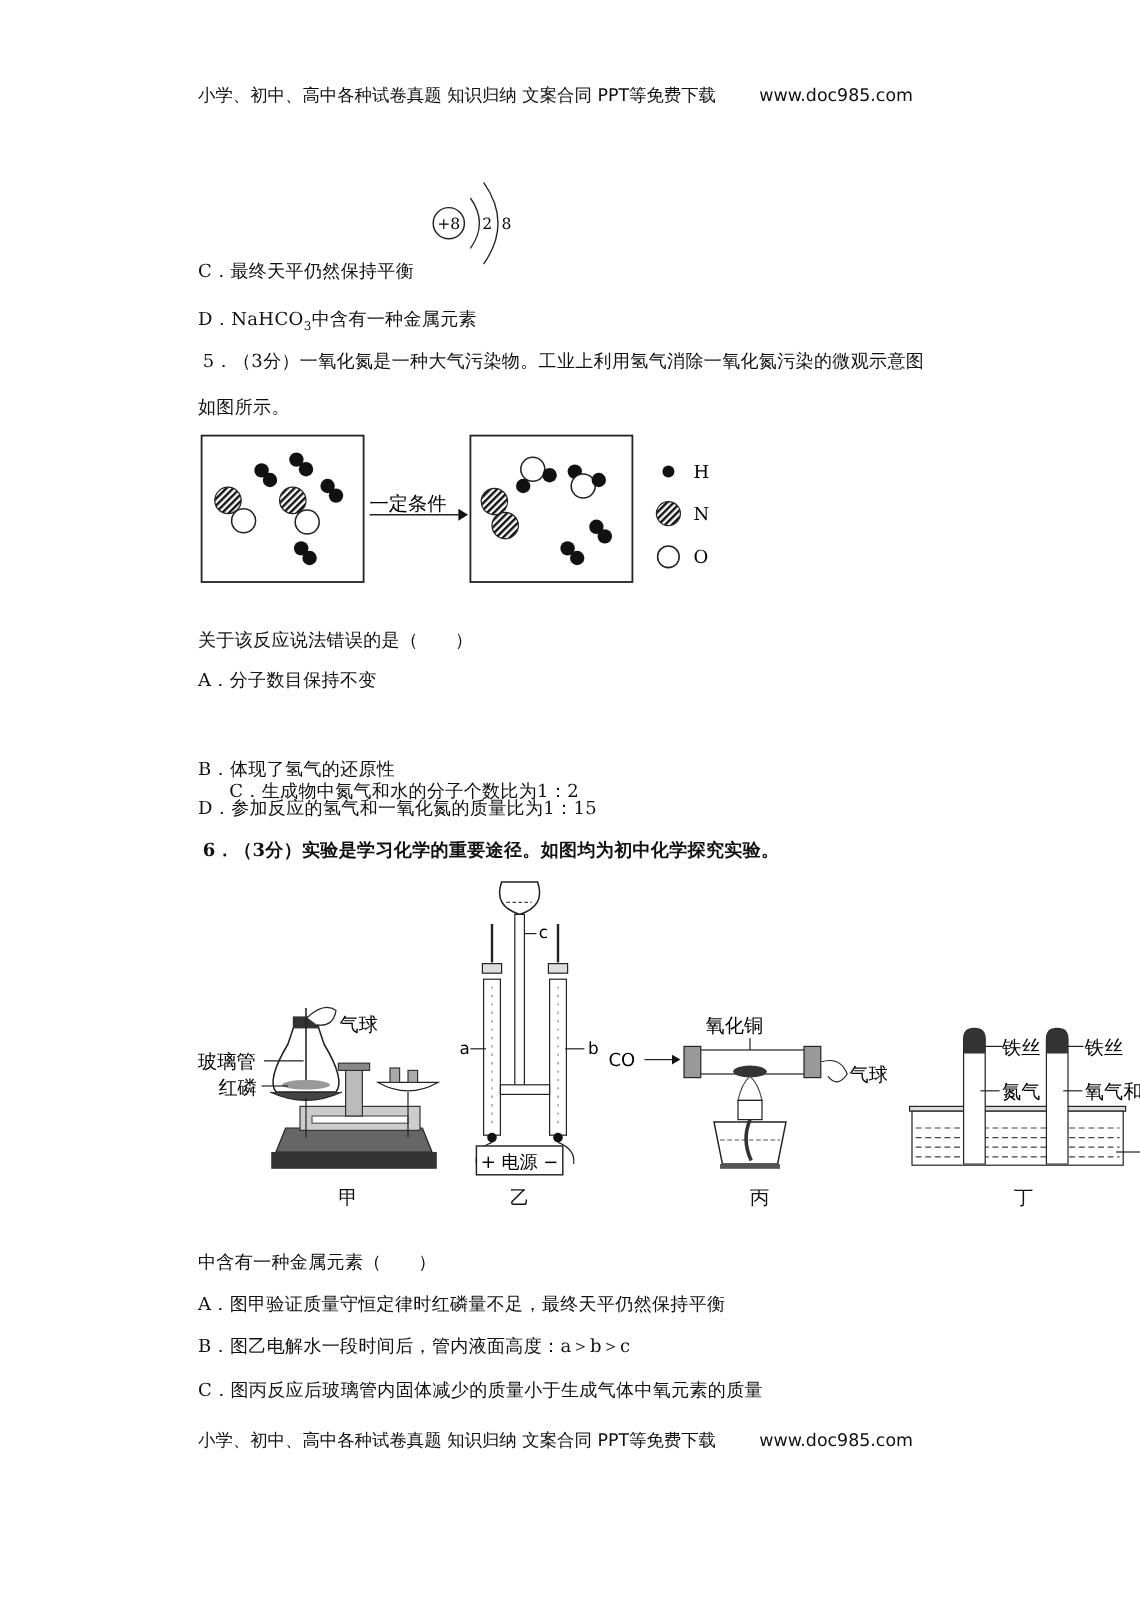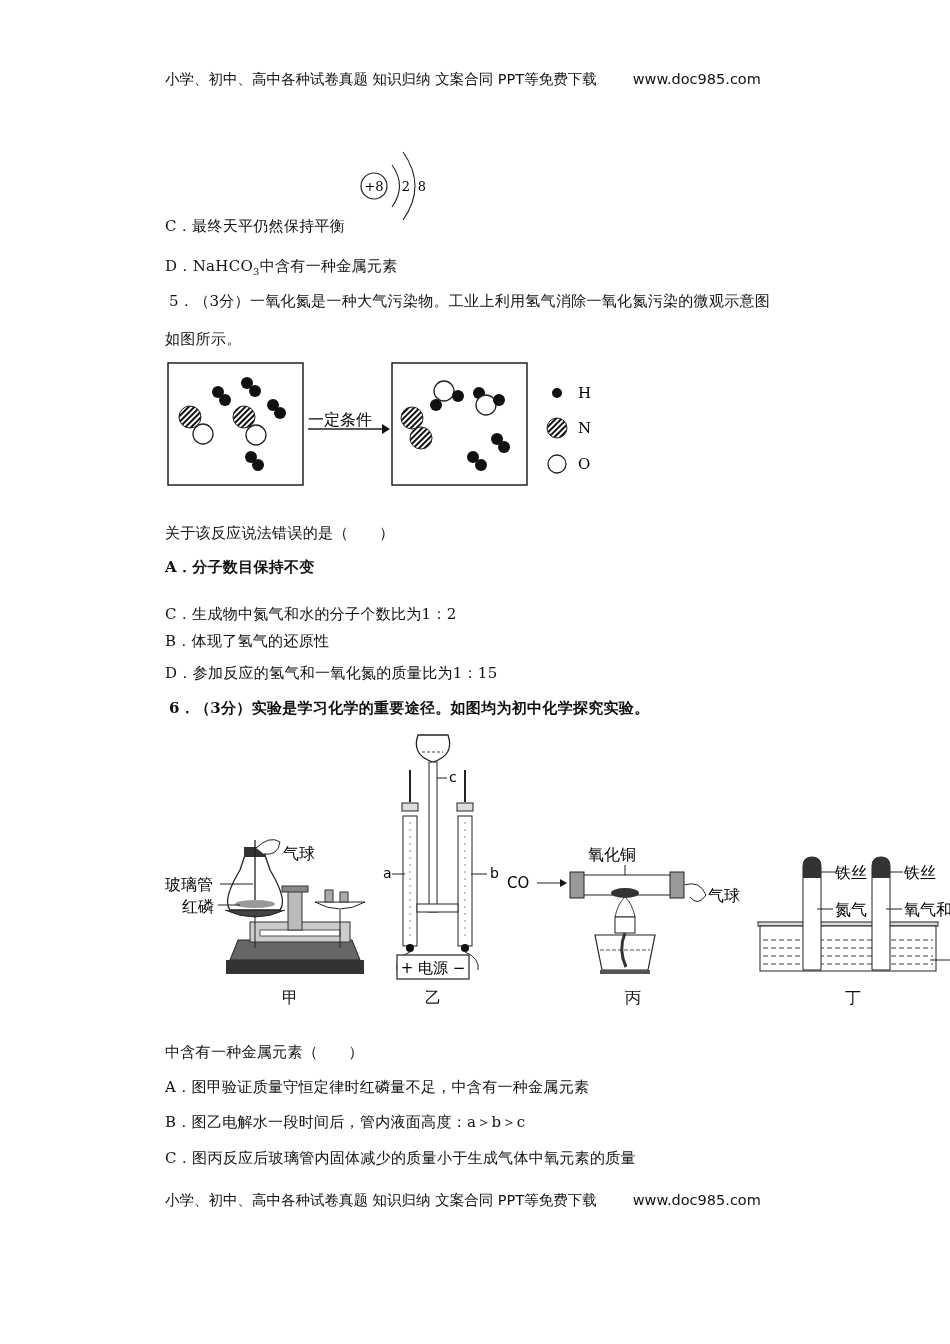--- a/index.html
+++ b/index.html
@@ -83,23 +83,23 @@
 
   <circle cx="397" cy="38" r="5" fill="#111"></circle>
   <text x="418" y="43" font-size="15" font-family="DejaVu Serif, serif">H</text>
   <circle cx="397" cy="73" r="10" fill="url(#hatch)" stroke="#222"></circle>
   <text x="418" y="78" font-size="15" font-family="DejaVu Serif, serif">N</text>
   <circle cx="397" cy="109" r="9" fill="#fff" stroke="#222" stroke-width="1.3"></circle>
   <text x="418" y="114" font-size="15" font-family="DejaVu Serif, serif">O</text>
 </svg>
 
 <div class="line opt" style="top:524px;">关于该反应说法错误的是（　　）</div>
-<div class="line opt" style="top:558px;font-weight:bold;">A．分子数目保持不变</div>
+<div class="line opt" style="top:558px;">A．分子数目保持不变</div>
 <div class="line opt" style="top:594px;margin-top:38px;">B．体现了氢气的还原性</div>
-<div class="line opt" style="top:605px;">C．生成物中氮气和水的分子个数比为1：2</div>
+<div class="line opt" style="top:650px;margin-left:26px;">C．生成物中氮气和水的分子个数比为1：2</div>
 <div class="line opt" style="top:664px;">D．参加反应的氢气和一氧化氮的质量比为1：15</div>
 
 <div class="line q" style="top:699px;font-weight:bold;">6．（3分）实验是学习化学的重要途径。如图均为初中化学探究实验。</div>
 
 <svg class="fig" style="left:160px;top:830px;" width="210" height="150">
 
   <polygon points="70,130 200,130 192,110 78,110" fill="#666" stroke="#222"></polygon>
   <rect x="66" y="130" width="138" height="14" fill="#333"></rect>
   <rect x="90" y="92" width="100" height="20" fill="#ccc" stroke="#333"></rect>
   <rect x="100" y="100" width="80" height="6" fill="#fff" stroke="#555"></rect>
@@ -211,19 +211,19 @@
   <text x="80" y="65" font-size="16" font-family="DejaVu Sans, sans-serif">氮气</text>
   <line x1="135" y1="22" x2="148" y2="22" stroke="#222"></line>
   <text x="149" y="28" font-size="16" font-family="DejaVu Sans, sans-serif">铁丝</text>
   <line x1="131" y1="59" x2="147" y2="59" stroke="#222"></line>
   <text x="149" y="65" font-size="16" font-family="DejaVu Sans, sans-serif">氧气和</text>
   <line x1="175" y1="110" x2="195" y2="110" stroke="#222"></line>
 </svg>
 <div class="cap" style="left:845px;top:988px;">丁</div>
 
 <div class="line opt" style="top:1043px;">中含有一种金属元素（　　）</div>
-<div class="line opt" style="top:1078px;">A．图甲验证质量守恒定律时红磷量不足，中含有一种金属元素</div>
+<div class="line opt" style="top:1078px;">A．图甲验证质量守恒定律时红磷量不足，最终天平仍然保持平衡</div>
 <div class="line opt" style="top:1113px;">B．图乙电解水一段时间后，管内液面高度：a＞b＞c</div>
 <div class="line opt" style="top:1149px;">C．图丙反应后玻璃管内固体减少的质量小于生成气体中氧元素的质量</div>
 
 <div class="hdr" style="top:1191px;">
   <span>小学、初中、高中各种试卷真题  知识归纳  文案合同  PPT等免费下载</span><span class="url">www.doc985.com</span>
 </div>
 
 </body></html>

